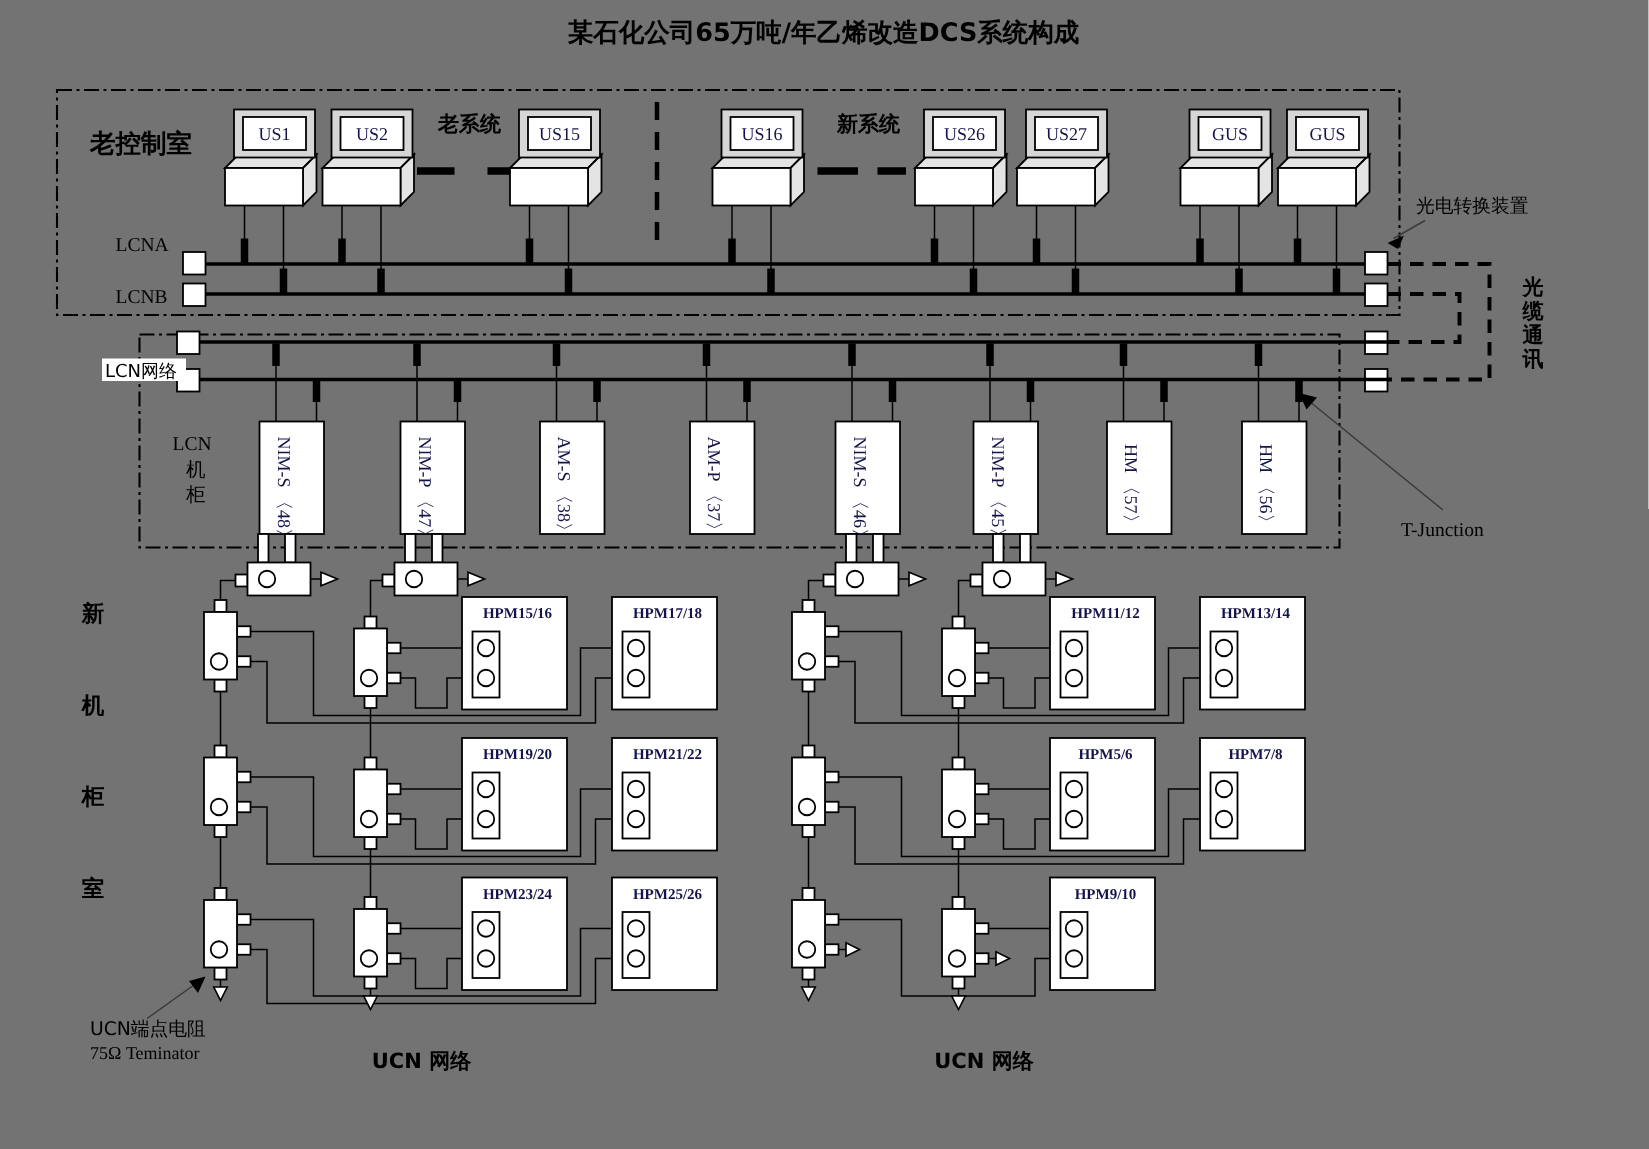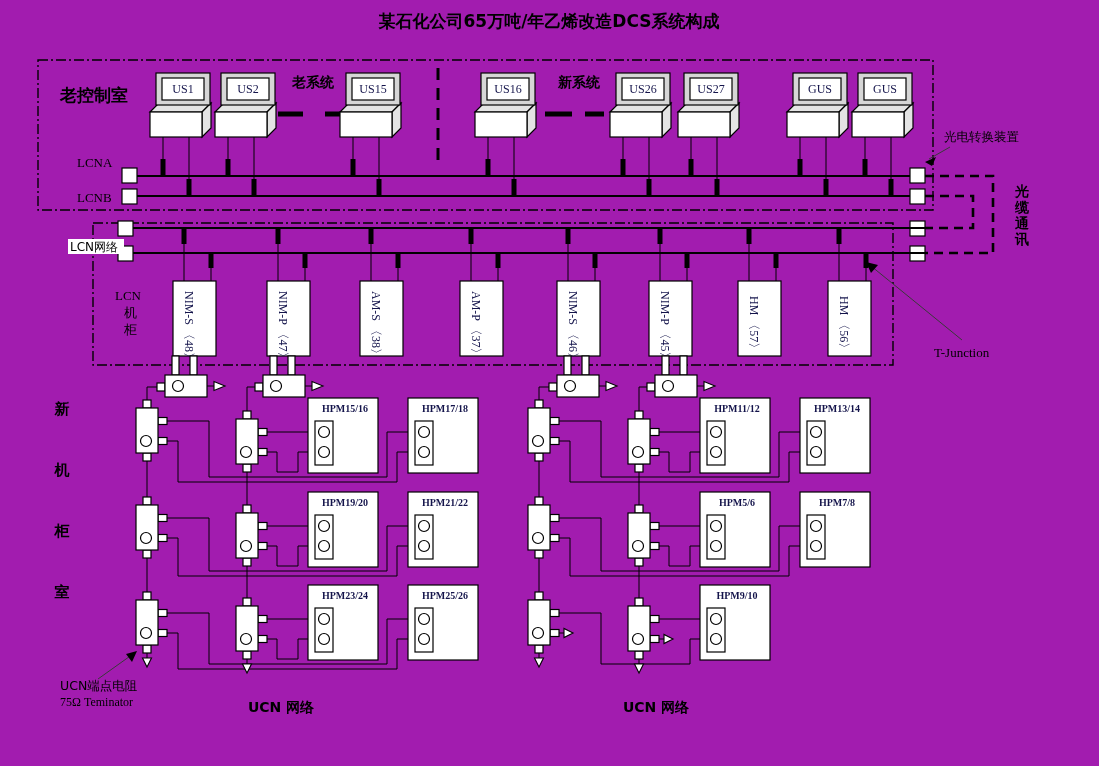--- a/index.html
+++ b/index.html
@@ -1,16 +1,16 @@
 <!DOCTYPE html>
 <html><head>
 <meta charset="utf-8">
 <style>
   html,body{margin:0;padding:0;background:#ffffff;}
-  .page{width:1099px;height:766px;position:relative;background:#a21caf;overflow:hidden;}
+  .page{width:1099px;height:766px;position:relative;background:#737373;overflow:hidden;}
   svg{display:block;}
   text{fill:#000;}
   .cjk{font-family:"DejaVu Sans",sans-serif;font-weight:bold;}
   .cjkr{font-family:"DejaVu Sans",sans-serif;}
   .lat{font-family:"Liberation Serif","DejaVu Serif",serif;}
   .boxlab{font-family:"Liberation Serif","DejaVu Serif",serif;fill:#14144b;}
   .thin{stroke:#000;stroke-width:1;fill:none;}
   .bus{stroke:#000;stroke-width:2.2;fill:none;}
   .dashdot{stroke:#000;stroke-width:1.4;fill:none;stroke-dasharray:10 3 2 3;}
   .fiber{stroke:#000;stroke-width:2.6;fill:none;stroke-dasharray:9 6;}

